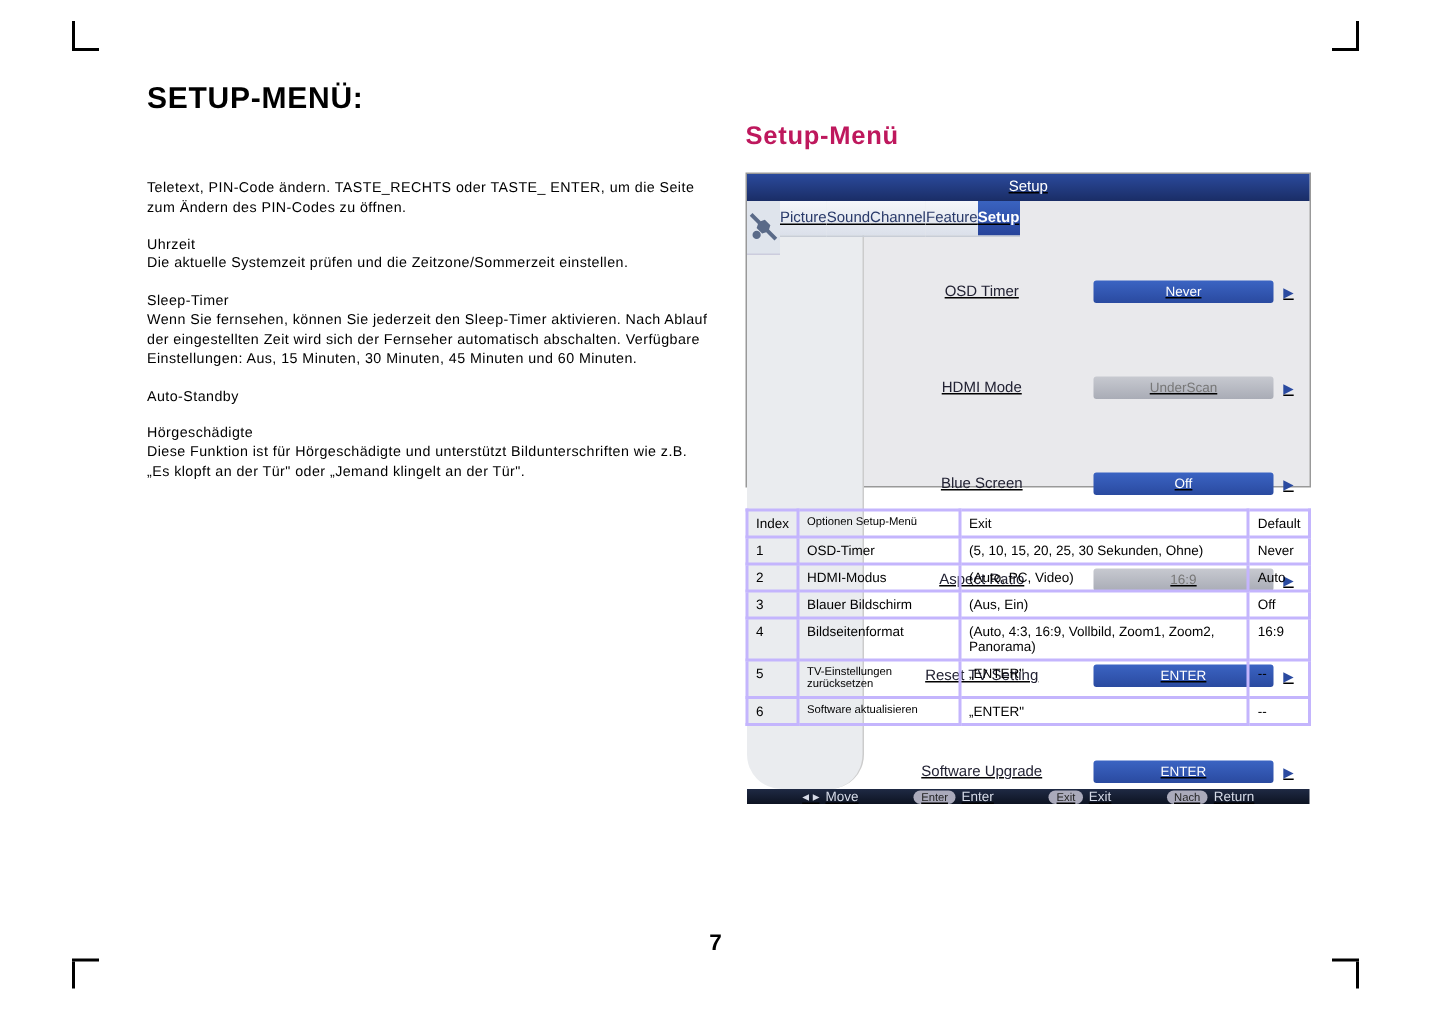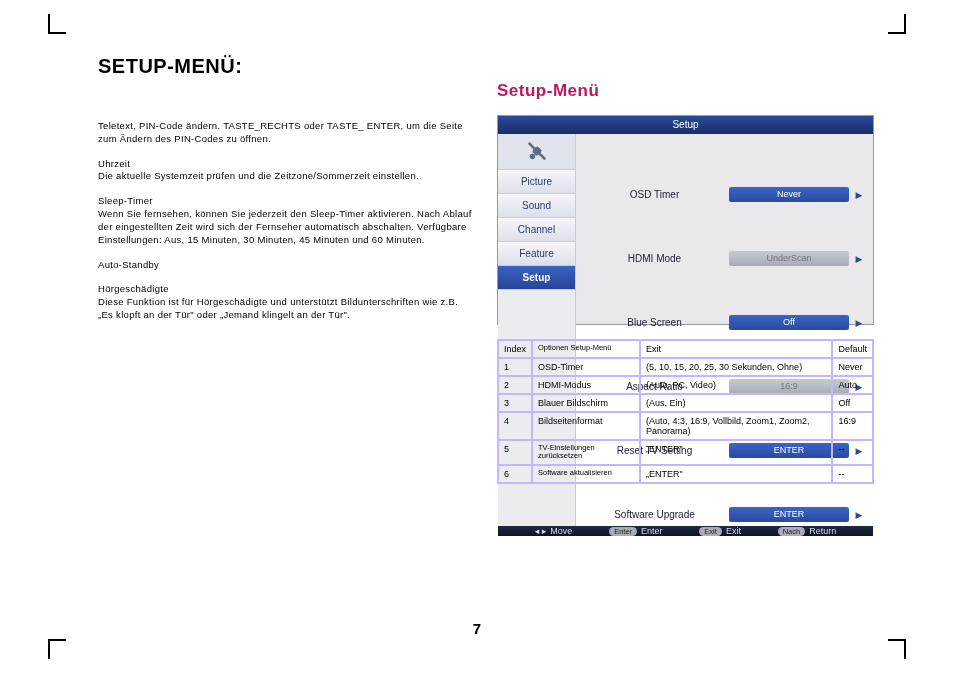--- a/index.html
+++ b/index.html
@@ -47,29 +47,30 @@
   }
   .col-right .intro { font-size: 9.5px; letter-spacing:.3px; margin-bottom: 10px; }
 
   
   .osd {
     width: 100%; height: 210px;
     border: 1px solid #999;
     background: linear-gradient(#e9e9ec,#e9e9ec);
     display: flex; flex-direction: column;
     font-size: 10px;
+    text-decoration: underline;
   }
   .osd-title {
     height: 18px; background: linear-gradient(#2b4a9c,#1a2d66);
     color: #fff; text-align: center; font-size: 10px; line-height: 18px;
   }
   .osd-body { flex:1; display:flex; }
   .osd-left {
     width: 78px; background:#eaecef; border-right:1px solid #ccc;
-    display:flex; flex-direction:column; align-items:stretch;
+    display:flex; flex-direction:row; align-items:stretch;border-radius:23px;
   }
   .tool { height:36px; display:flex; justify-content:center; align-items:center; background:#dfe4ec; border-bottom:1px solid #ccd; }
   .tool svg { width:22px; height:22px; }
   .tab {
     height:24px; line-height:24px; text-align:center;
     background:linear-gradient(#f4f6fa,#dbe0ea); border-bottom:1px solid #c8cdd6;
     color:#2a3a6a; font-size:10px;
   }
   .tab.sel { background:linear-gradient(#3a63c0,#27439a); color:#fff; font-weight:bold; }
   .osd-right { flex:1; padding:6px 10px 2px 10px; }

